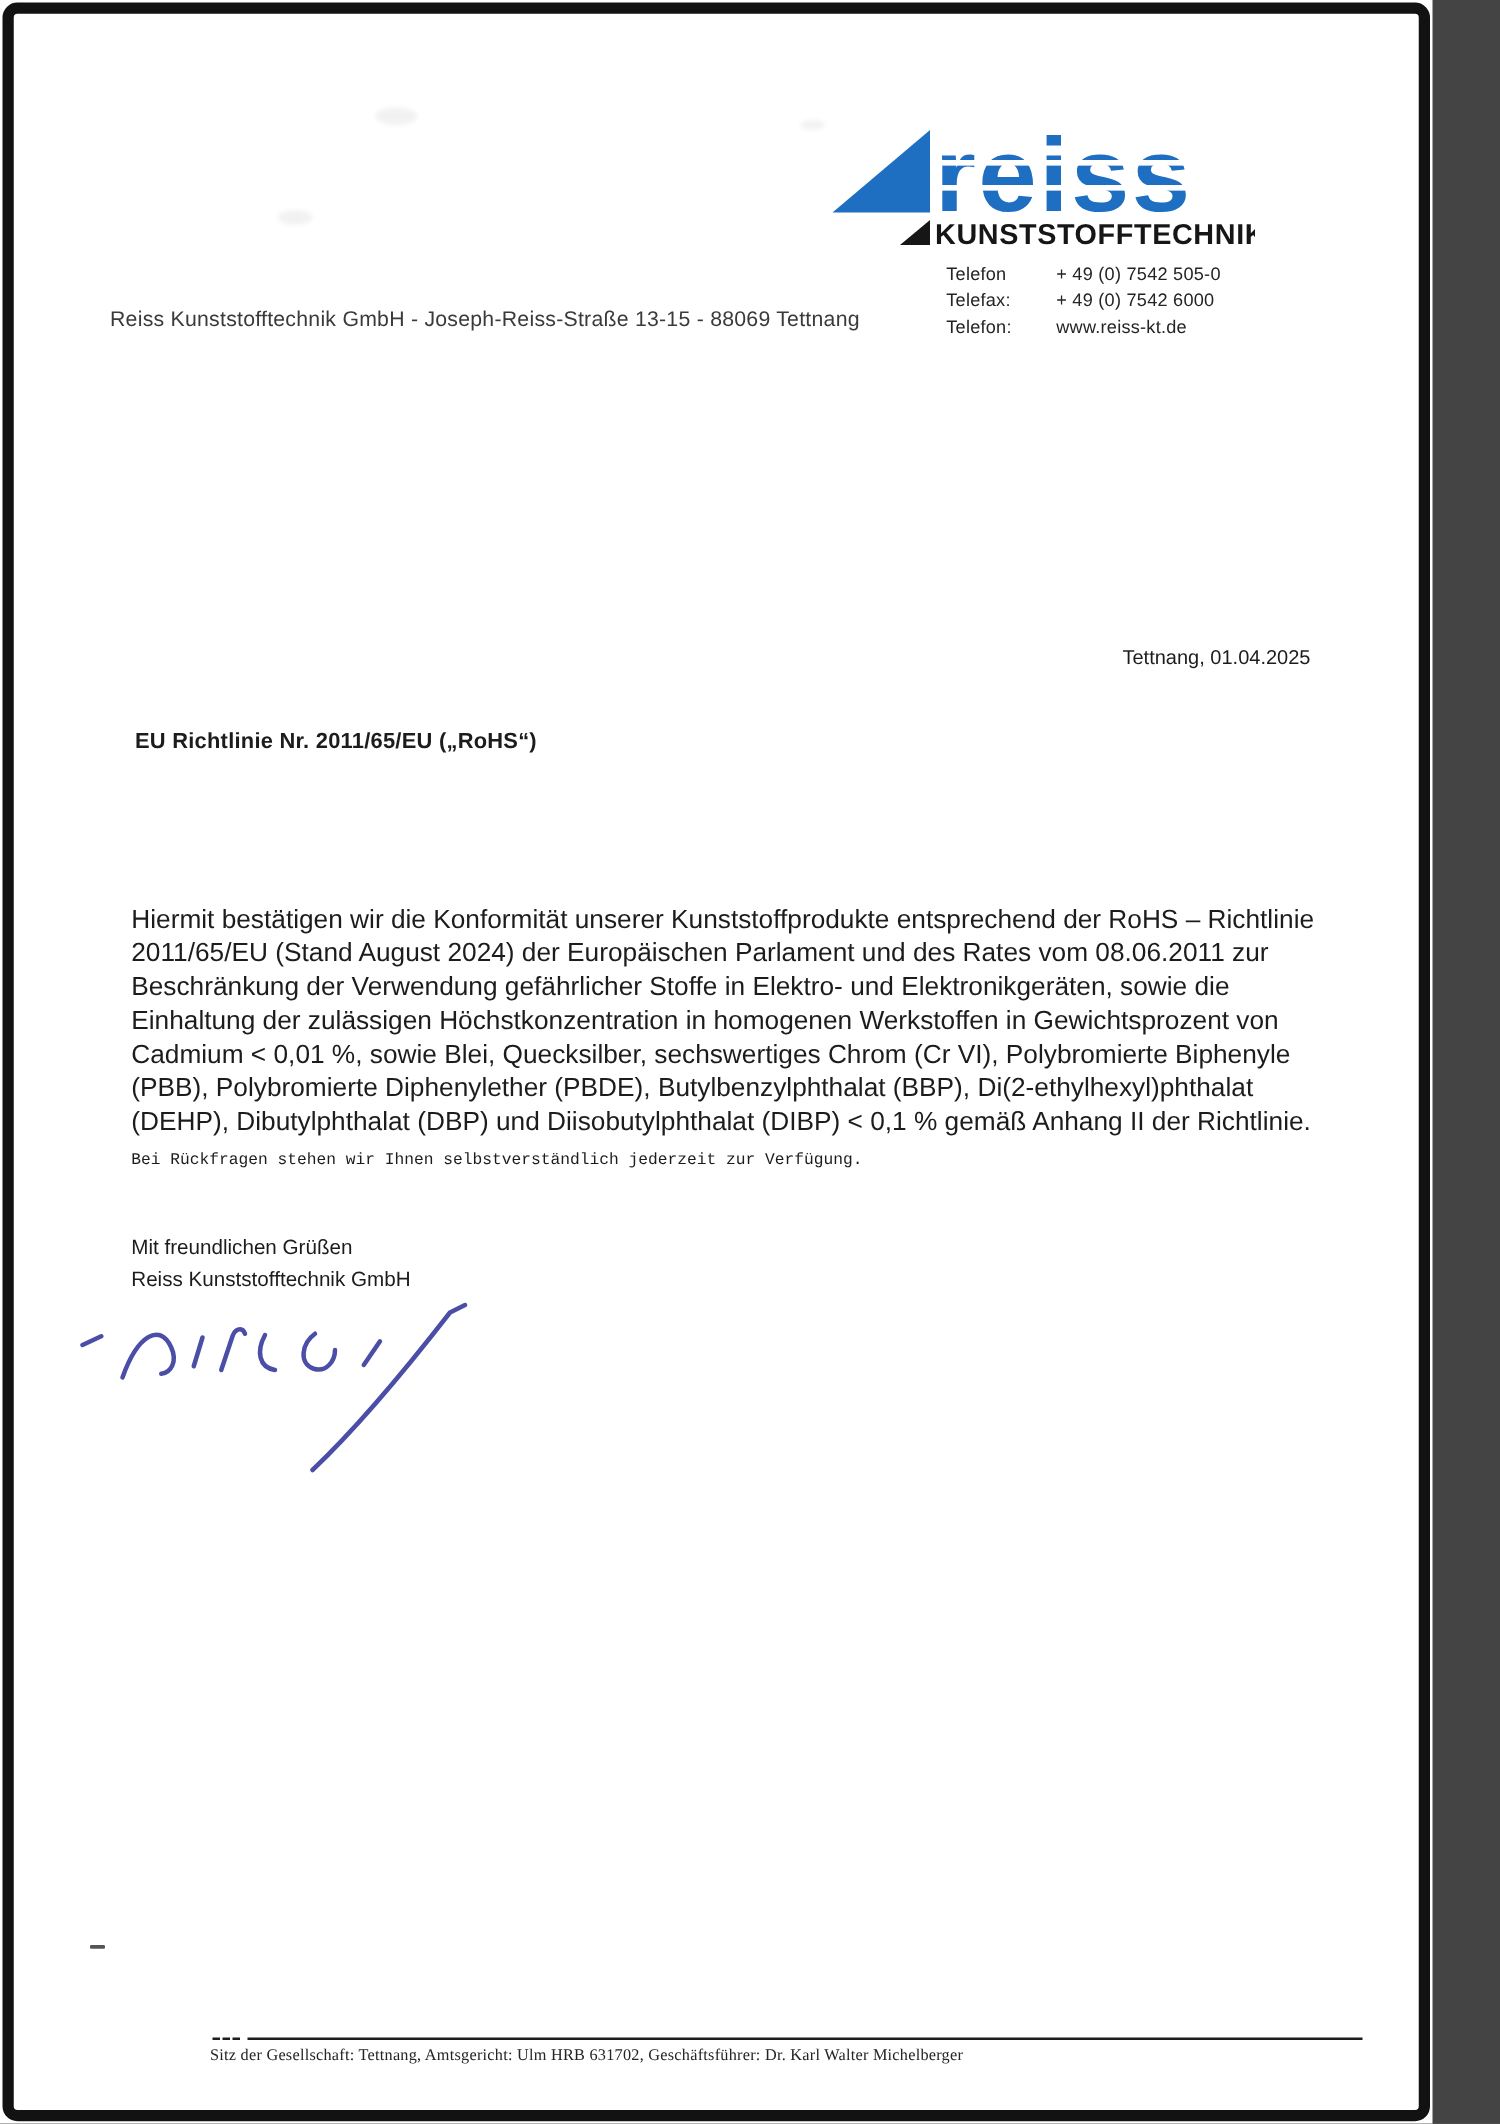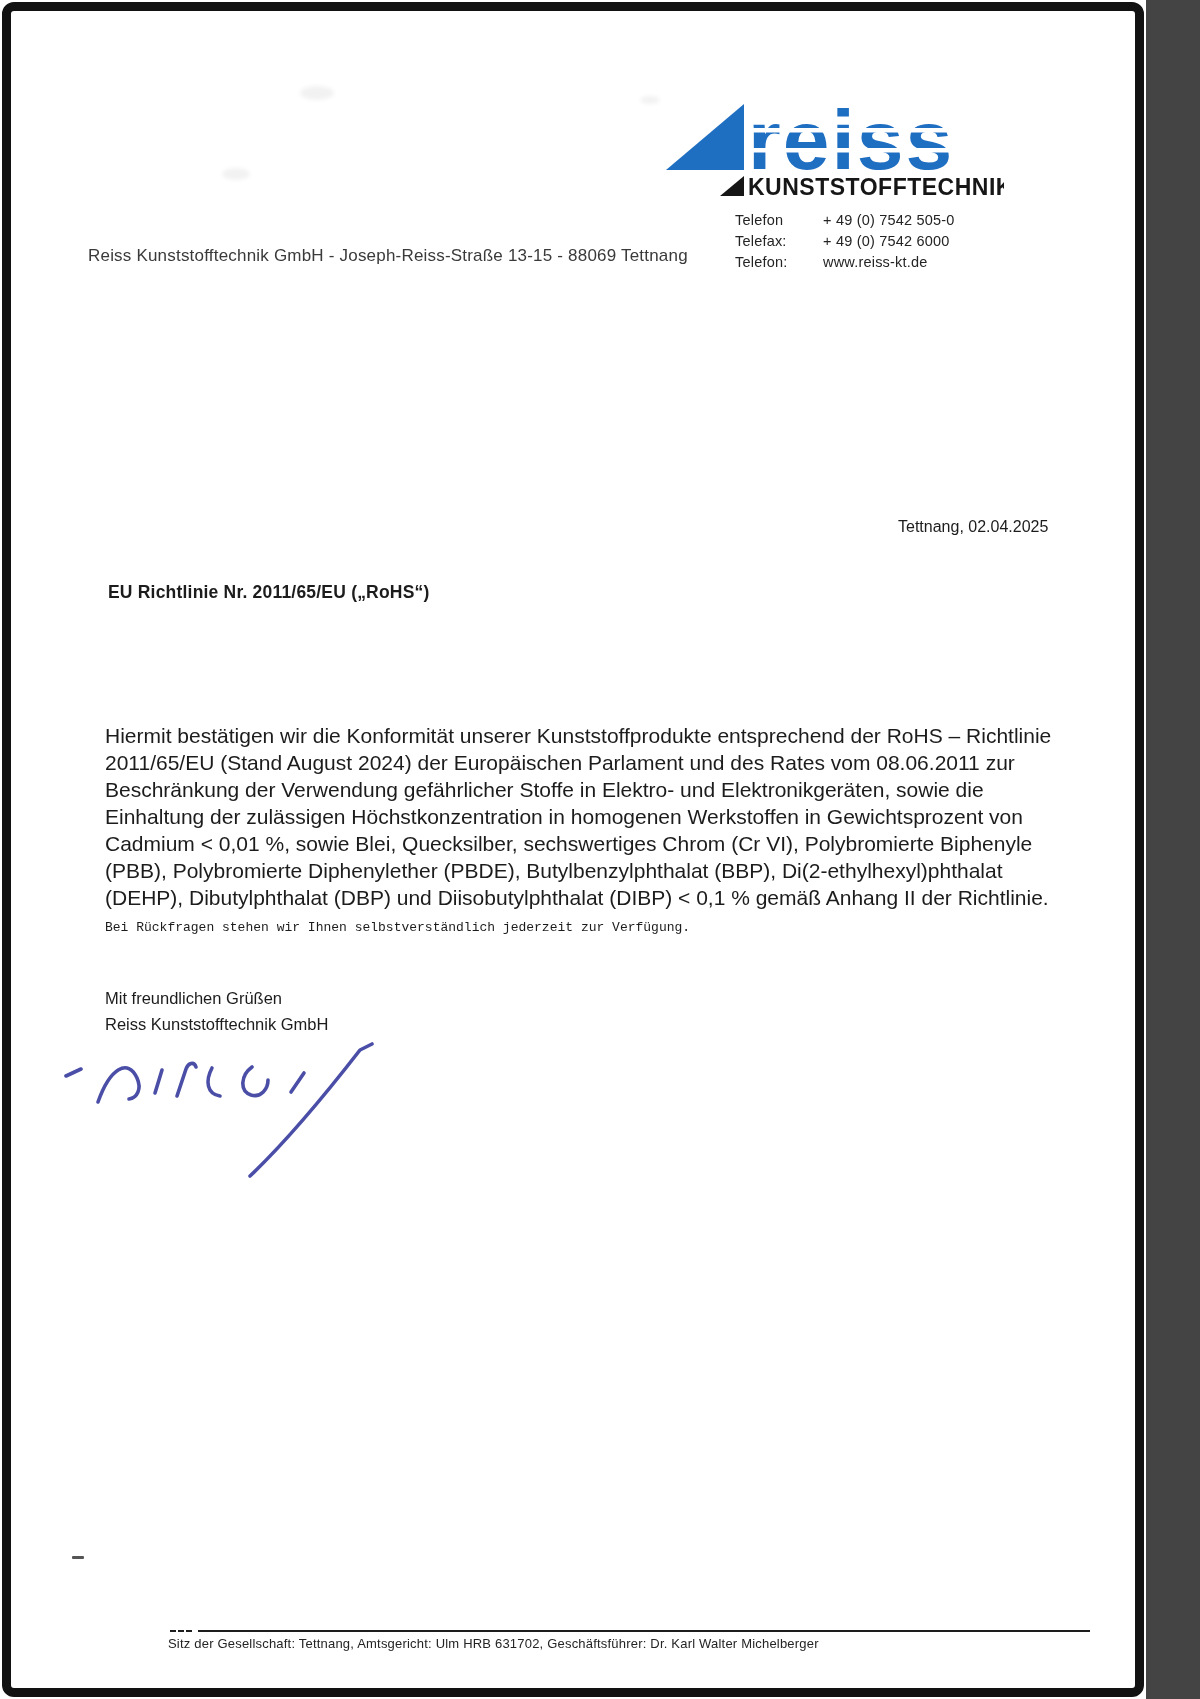--- a/index.html
+++ b/index.html
@@ -30,21 +30,21 @@
     position:absolute;background:#000;border-radius:50%;
     opacity:0.05;filter:blur(2px);
   }
   .smudge.s1{left:300px;top:86px;width:34px;height:14px;}
   .smudge.s2{left:222px;top:168px;width:28px;height:12px;}
   .smudge.s3{left:640px;top:96px;width:20px;height:8px;}
 
   
   .logo{position:absolute;left:652px;top:98px;width:352px;height:102px;}
   .contact{
-    position:absolute;left:735px;top:210px;width:300px;
+    position:absolute;left:757px;top:210px;width:300px;
     font-size:14.5px;line-height:21px;color:#242424;
     letter-spacing:.2px;
   }
   .contact-row{display:flex;}
   .contact-label{width:88px;flex:0 0 88px;}
   .sender-line{
     position:absolute;left:88px;top:246px;
     font-size:17px;color:#3a3a3a;letter-spacing:.2px;
     white-space:nowrap;
   }
@@ -73,21 +73,21 @@
   .footer-rule{
     position:absolute;left:198px;top:1630px;width:892px;
     border-top:2.5px solid #1d1d1d;
   }
   .footer-rule::before{
     content:"";position:absolute;left:-28px;top:-2.5px;width:22px;
     border-top:2.5px dashed #1d1d1d;
   }
   .footer-text{
     position:absolute;left:168px;top:1636px;width:900px;
-    font-size:13px;color:#242424;white-space:nowrap;letter-spacing:.2px;
+    font-size:13px;color:#242424;white-space:nowrap;letter-spacing:.2px;font-family:Liberation Serif, serif;
   }
 </style>
 </head>
 <body>
 
 <div class="page">
 
   <div class="scan-frame"></div>
 
   <div class="smudge s1"></div>
@@ -116,21 +116,21 @@
       <span class="contact-value">+ 49 (0) 7542 6000</span>
     </div>
     <div class="contact-row">
       <span class="contact-label">Telefon:</span>
       <span class="contact-value">www.reiss-kt.de</span>
     </div>
   </div>
 
   <div class="sender-line">Reiss Kunststofftechnik GmbH - Joseph-Reiss-Straße 13-15 - 88069 Tettnang</div>
 
-  <div class="date-line">Tettnang, 02.04.2025</div>
+  <div class="date-line">Tettnang, 01.04.2025</div>
 
   <div class="subject">EU Richtlinie Nr. 2011/65/EU („RoHS“)</div>
 
   <div class="body-par">Hiermit bestätigen wir die Konformität unserer Kunststoffprodukte entsprechend der RoHS – Richtlinie 2011/65/EU (Stand August 2024) der Europäischen Parlament und des Rates vom 08.06.2011 zur Beschränkung der Verwendung gefährlicher Stoffe in Elektro- und Elektronikgeräten, sowie die Einhaltung der zulässigen Höchstkonzentration in homogenen Werkstoffen in Gewichtsprozent von Cadmium &lt; 0,01 %, sowie Blei, Quecksilber, sechswertiges Chrom (Cr VI), Polybromierte Biphenyle (PBB), Polybromierte Diphenylether (PBDE), Butylbenzylphthalat (BBP), Di(2-ethylhexyl)phthalat (DEHP), Dibutylphthalat (DBP) und Diisobutylphthalat (DIBP) &lt; 0,1 % gemäß Anhang II der Richtlinie.</div>
   <div class="availability">Bei Rückfragen stehen wir Ihnen selbstverständlich jederzeit zur Verfügung.</div>
 
   <div class="closing">
     <div>Mit freundlichen Grüßen</div>
     <div>Reiss Kunststofftechnik GmbH</div>
   </div>

